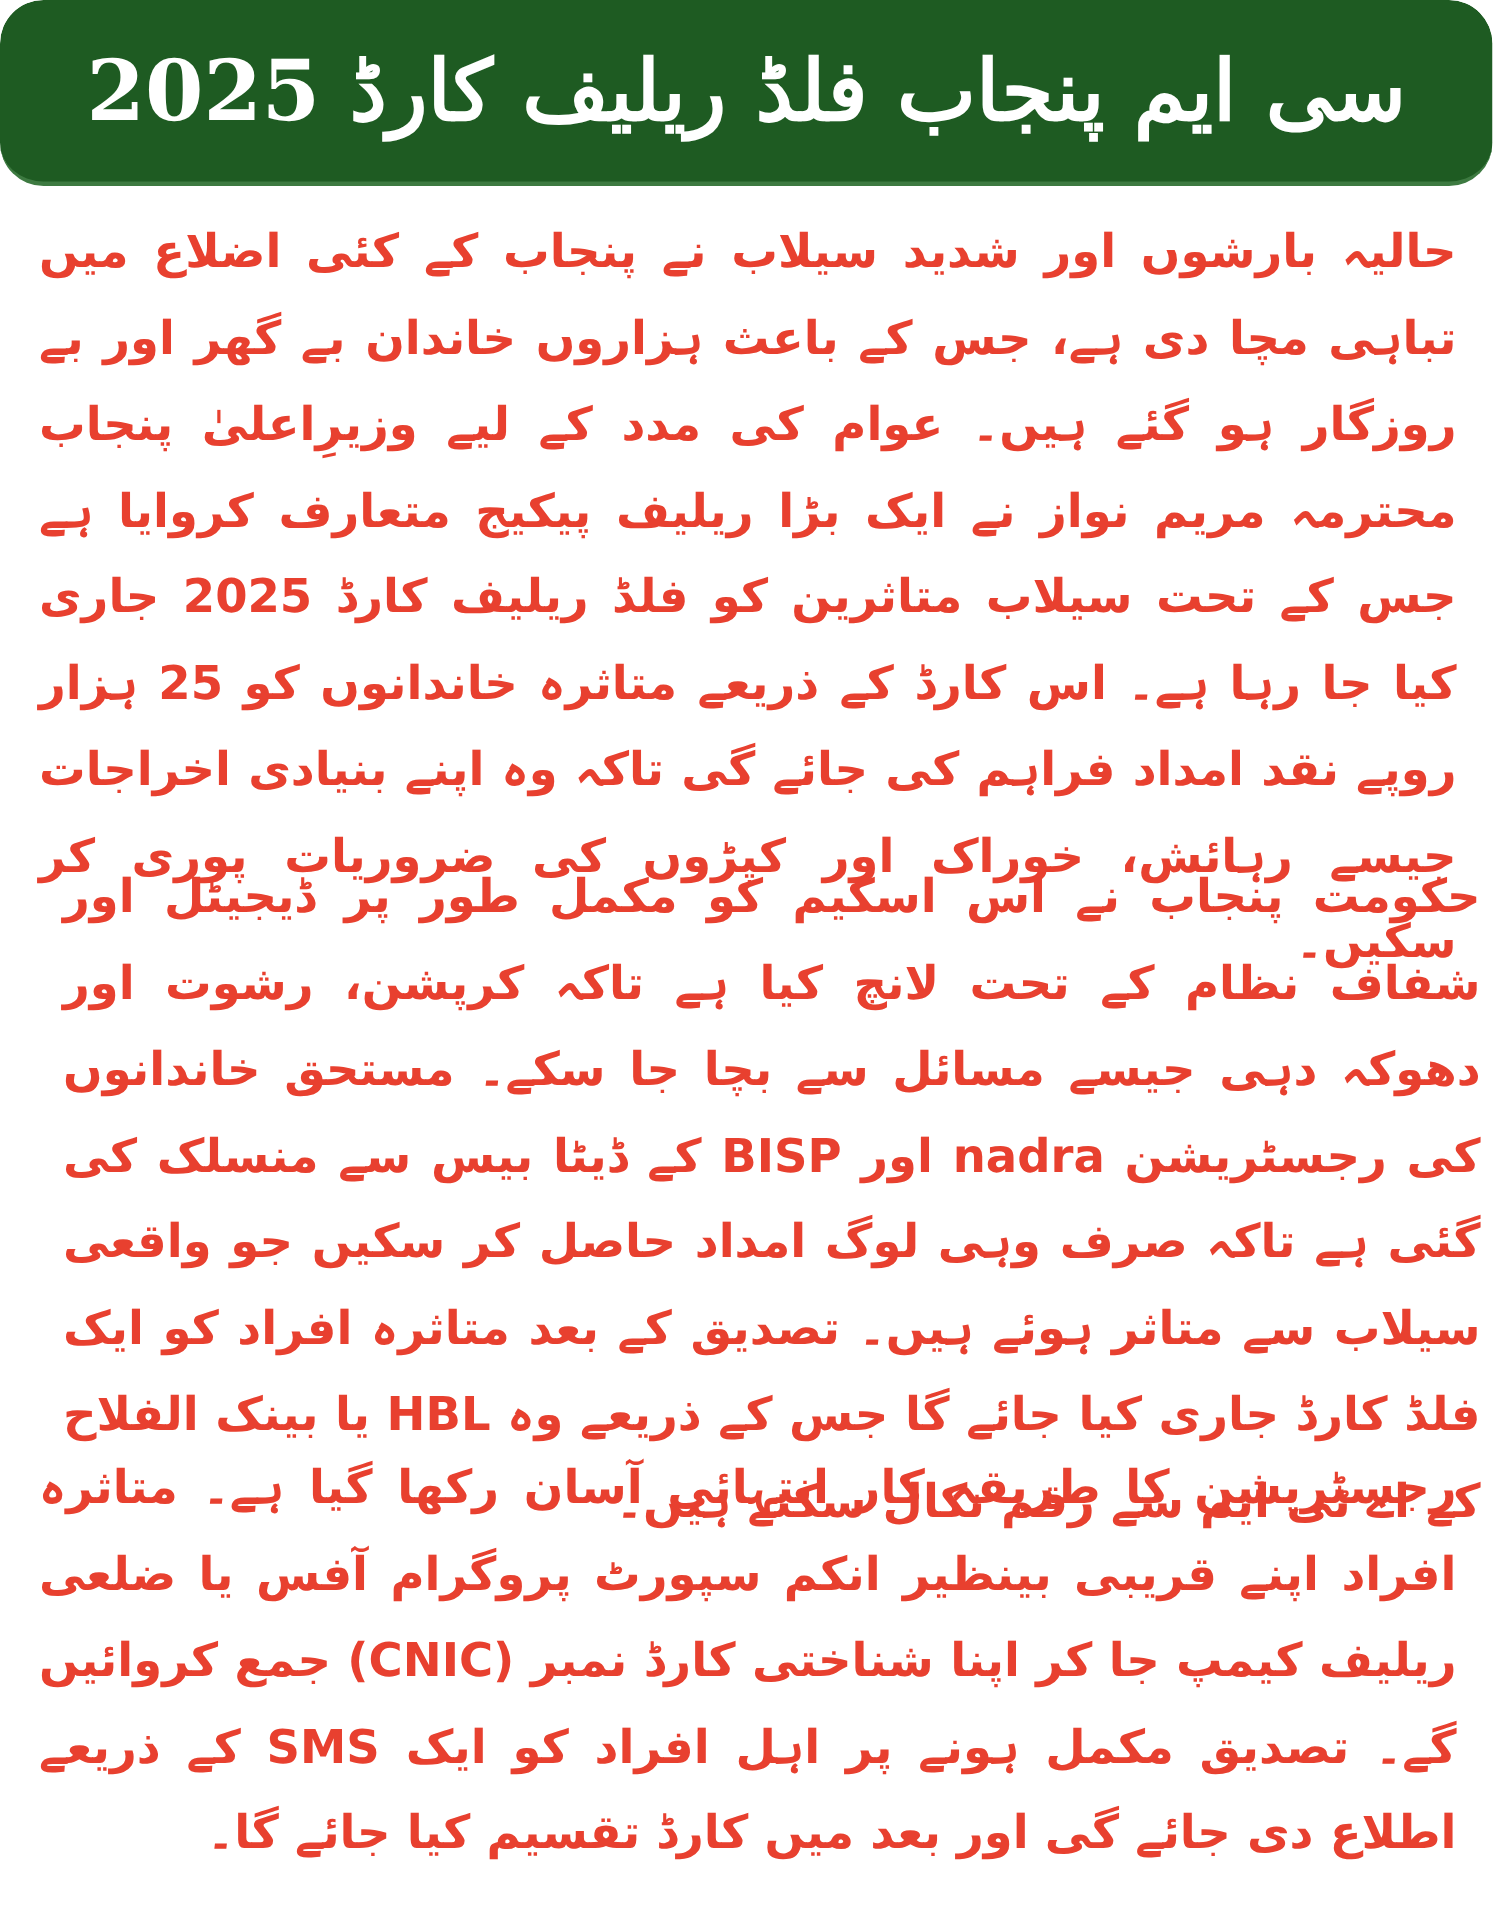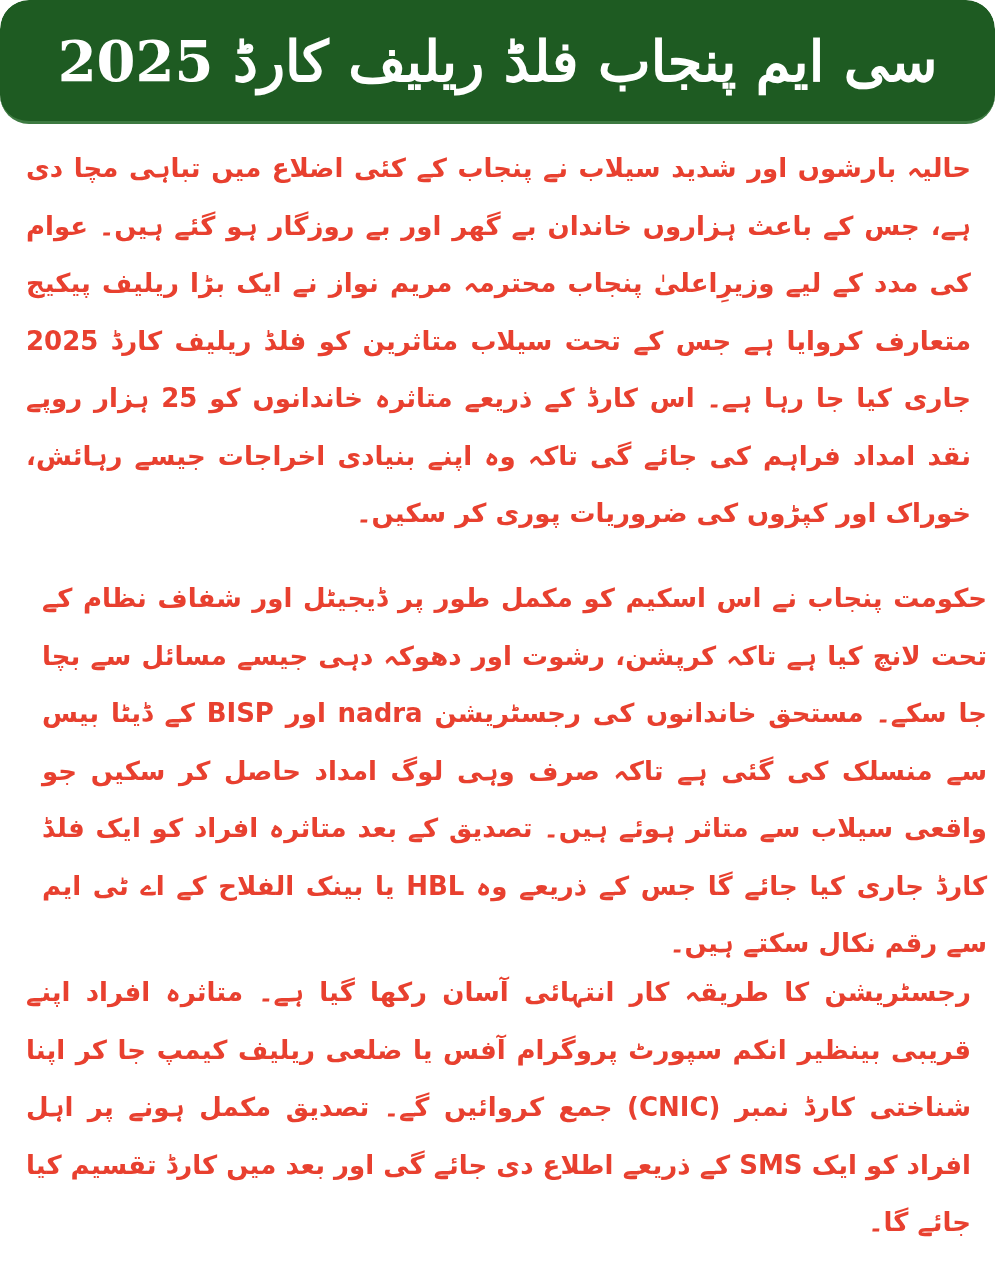--- a/index.html
+++ b/index.html
@@ -40,21 +40,21 @@
       top: 140px;
       width: 945px;
       direction: rtl;
       text-align: justify;
       text-align-last: right;
     }
     .paragraph {
       color: #e8402f;
       font-family: "DejaVu Sans", sans-serif;
       font-weight: bold;
-      font-size: 26px;
+      font-size: 31px;
       line-height: 57.5px;
       margin-bottom: 0;
     }
     .p1 { position: absolute; top: 0; left: 0; width: 945px; }
     .p2 { position: absolute; top: 430px; left: 16px; width: 945px; }
     .p3 { position: absolute; top: 824px; left: 0; width: 945px; }
   </style>
 </head>
 <body>
 

